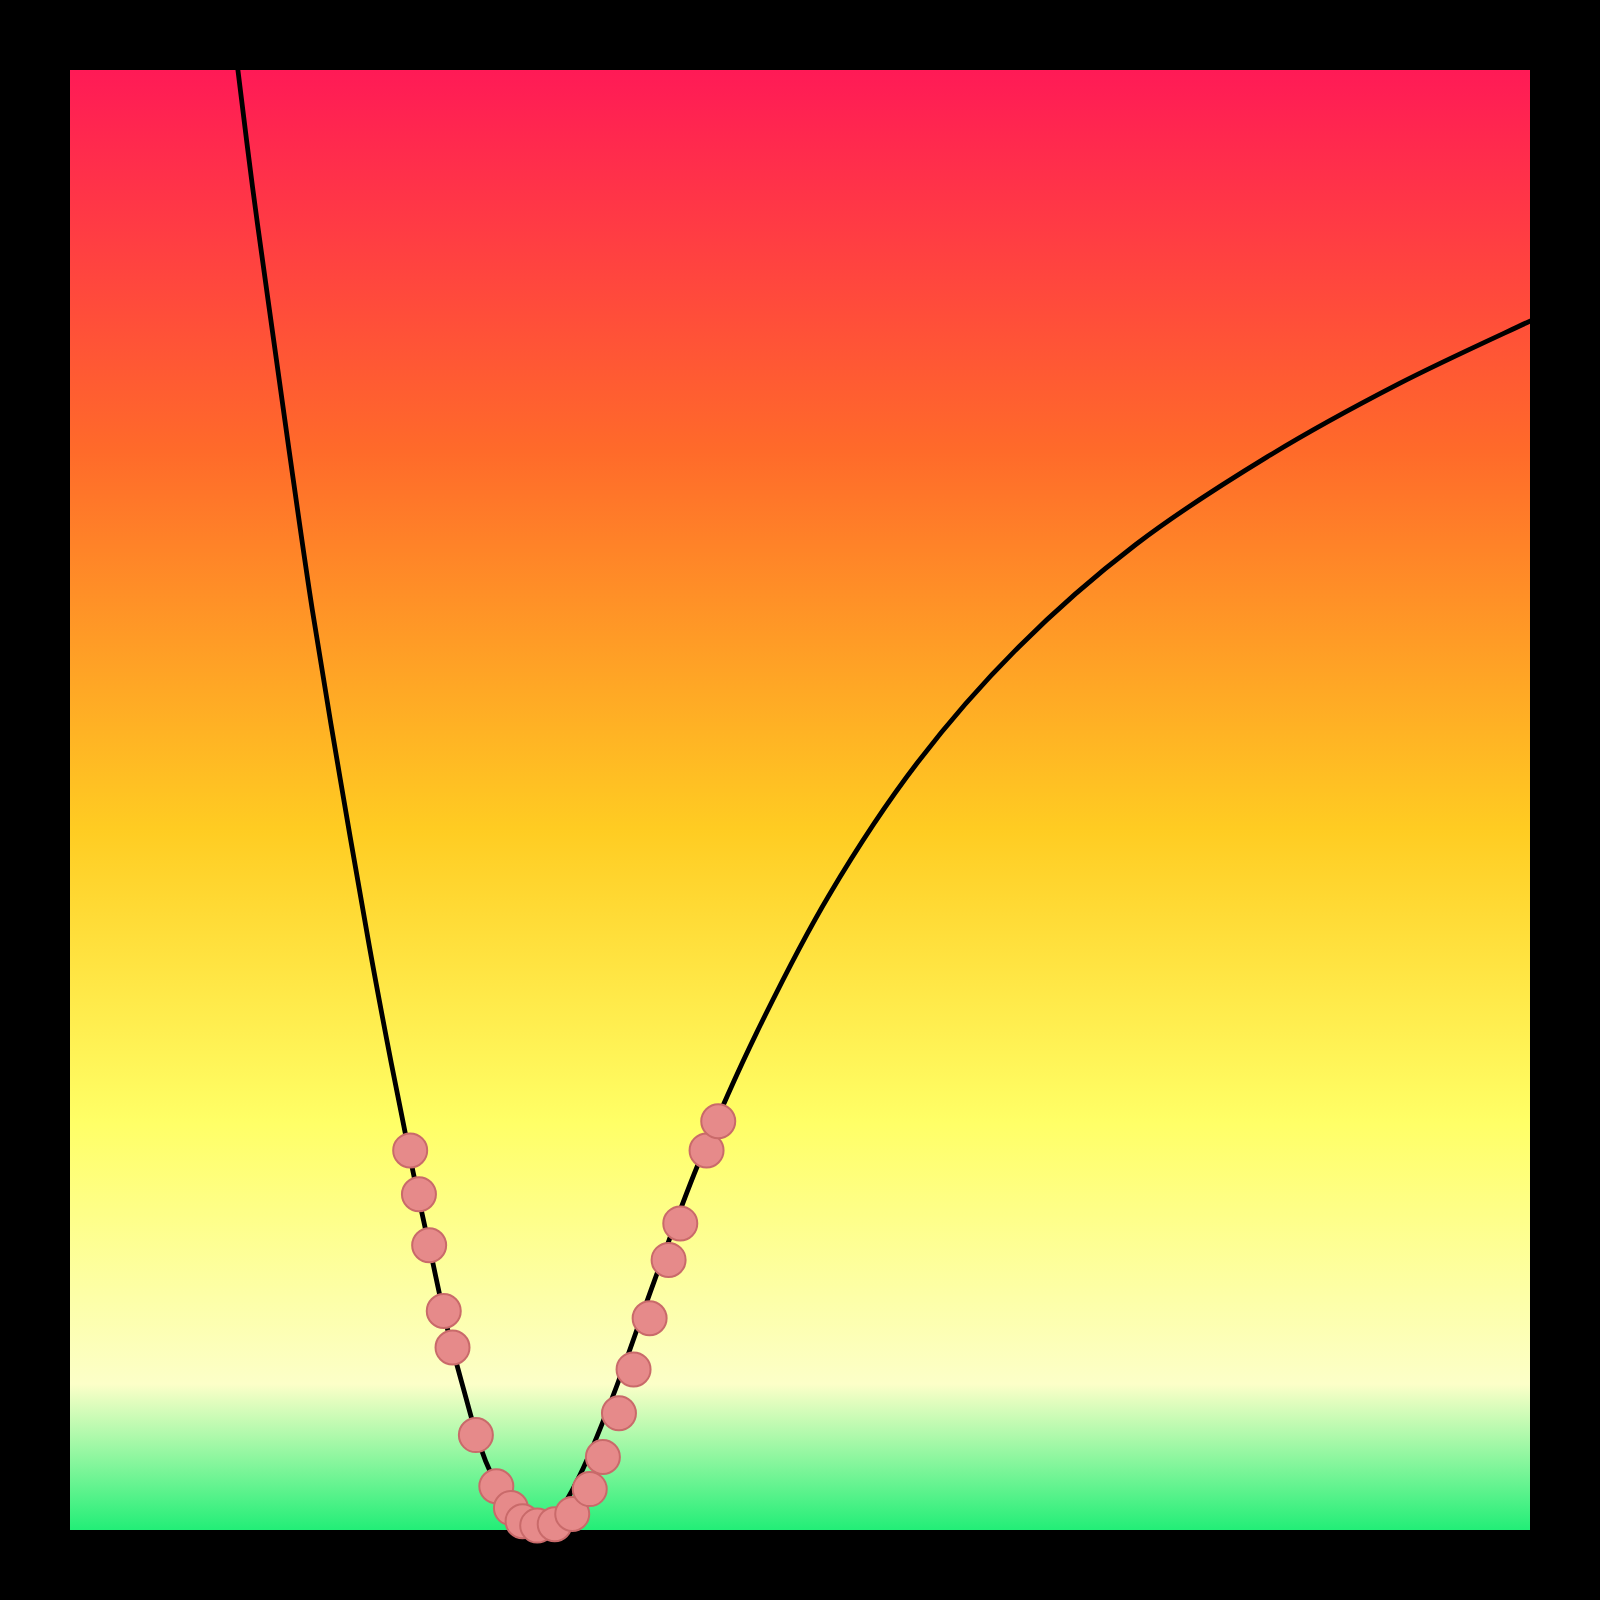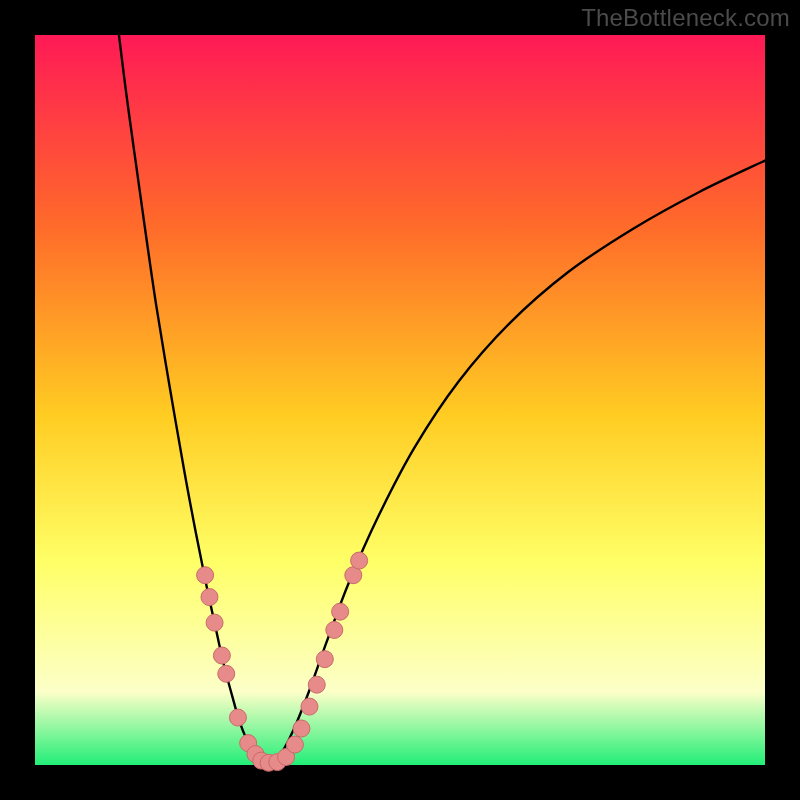--- a/index.html
+++ b/index.html
@@ -30,21 +30,20 @@
   svg {
     position: absolute;
     top: 0;
     left: 0;
   }
 </style>
 </head>
 <body>
 
 <div class="frame">
-  <div class="watermark">TheBottleneck.com</div>
   <svg id="chart-svg" width="800" height="800" viewBox="0 0 800 800">
     <defs>
       <linearGradient id="bgGrad" x1="0" y1="0" x2="0" y2="1">
         <stop id="g0" offset="0%" stop-color="#ff1a56"></stop>
         <stop id="g1" offset="26%" stop-color="#ff6a2a"></stop>
         <stop id="g2" offset="52%" stop-color="#ffcc22"></stop>
         <stop id="g3" offset="72%" stop-color="#ffff66"></stop>
         <stop id="g4" offset="90%" stop-color="#fcffc8"></stop>
         <stop id="g5" offset="100%" stop-color="#22ee77"></stop>
       </linearGradient>

